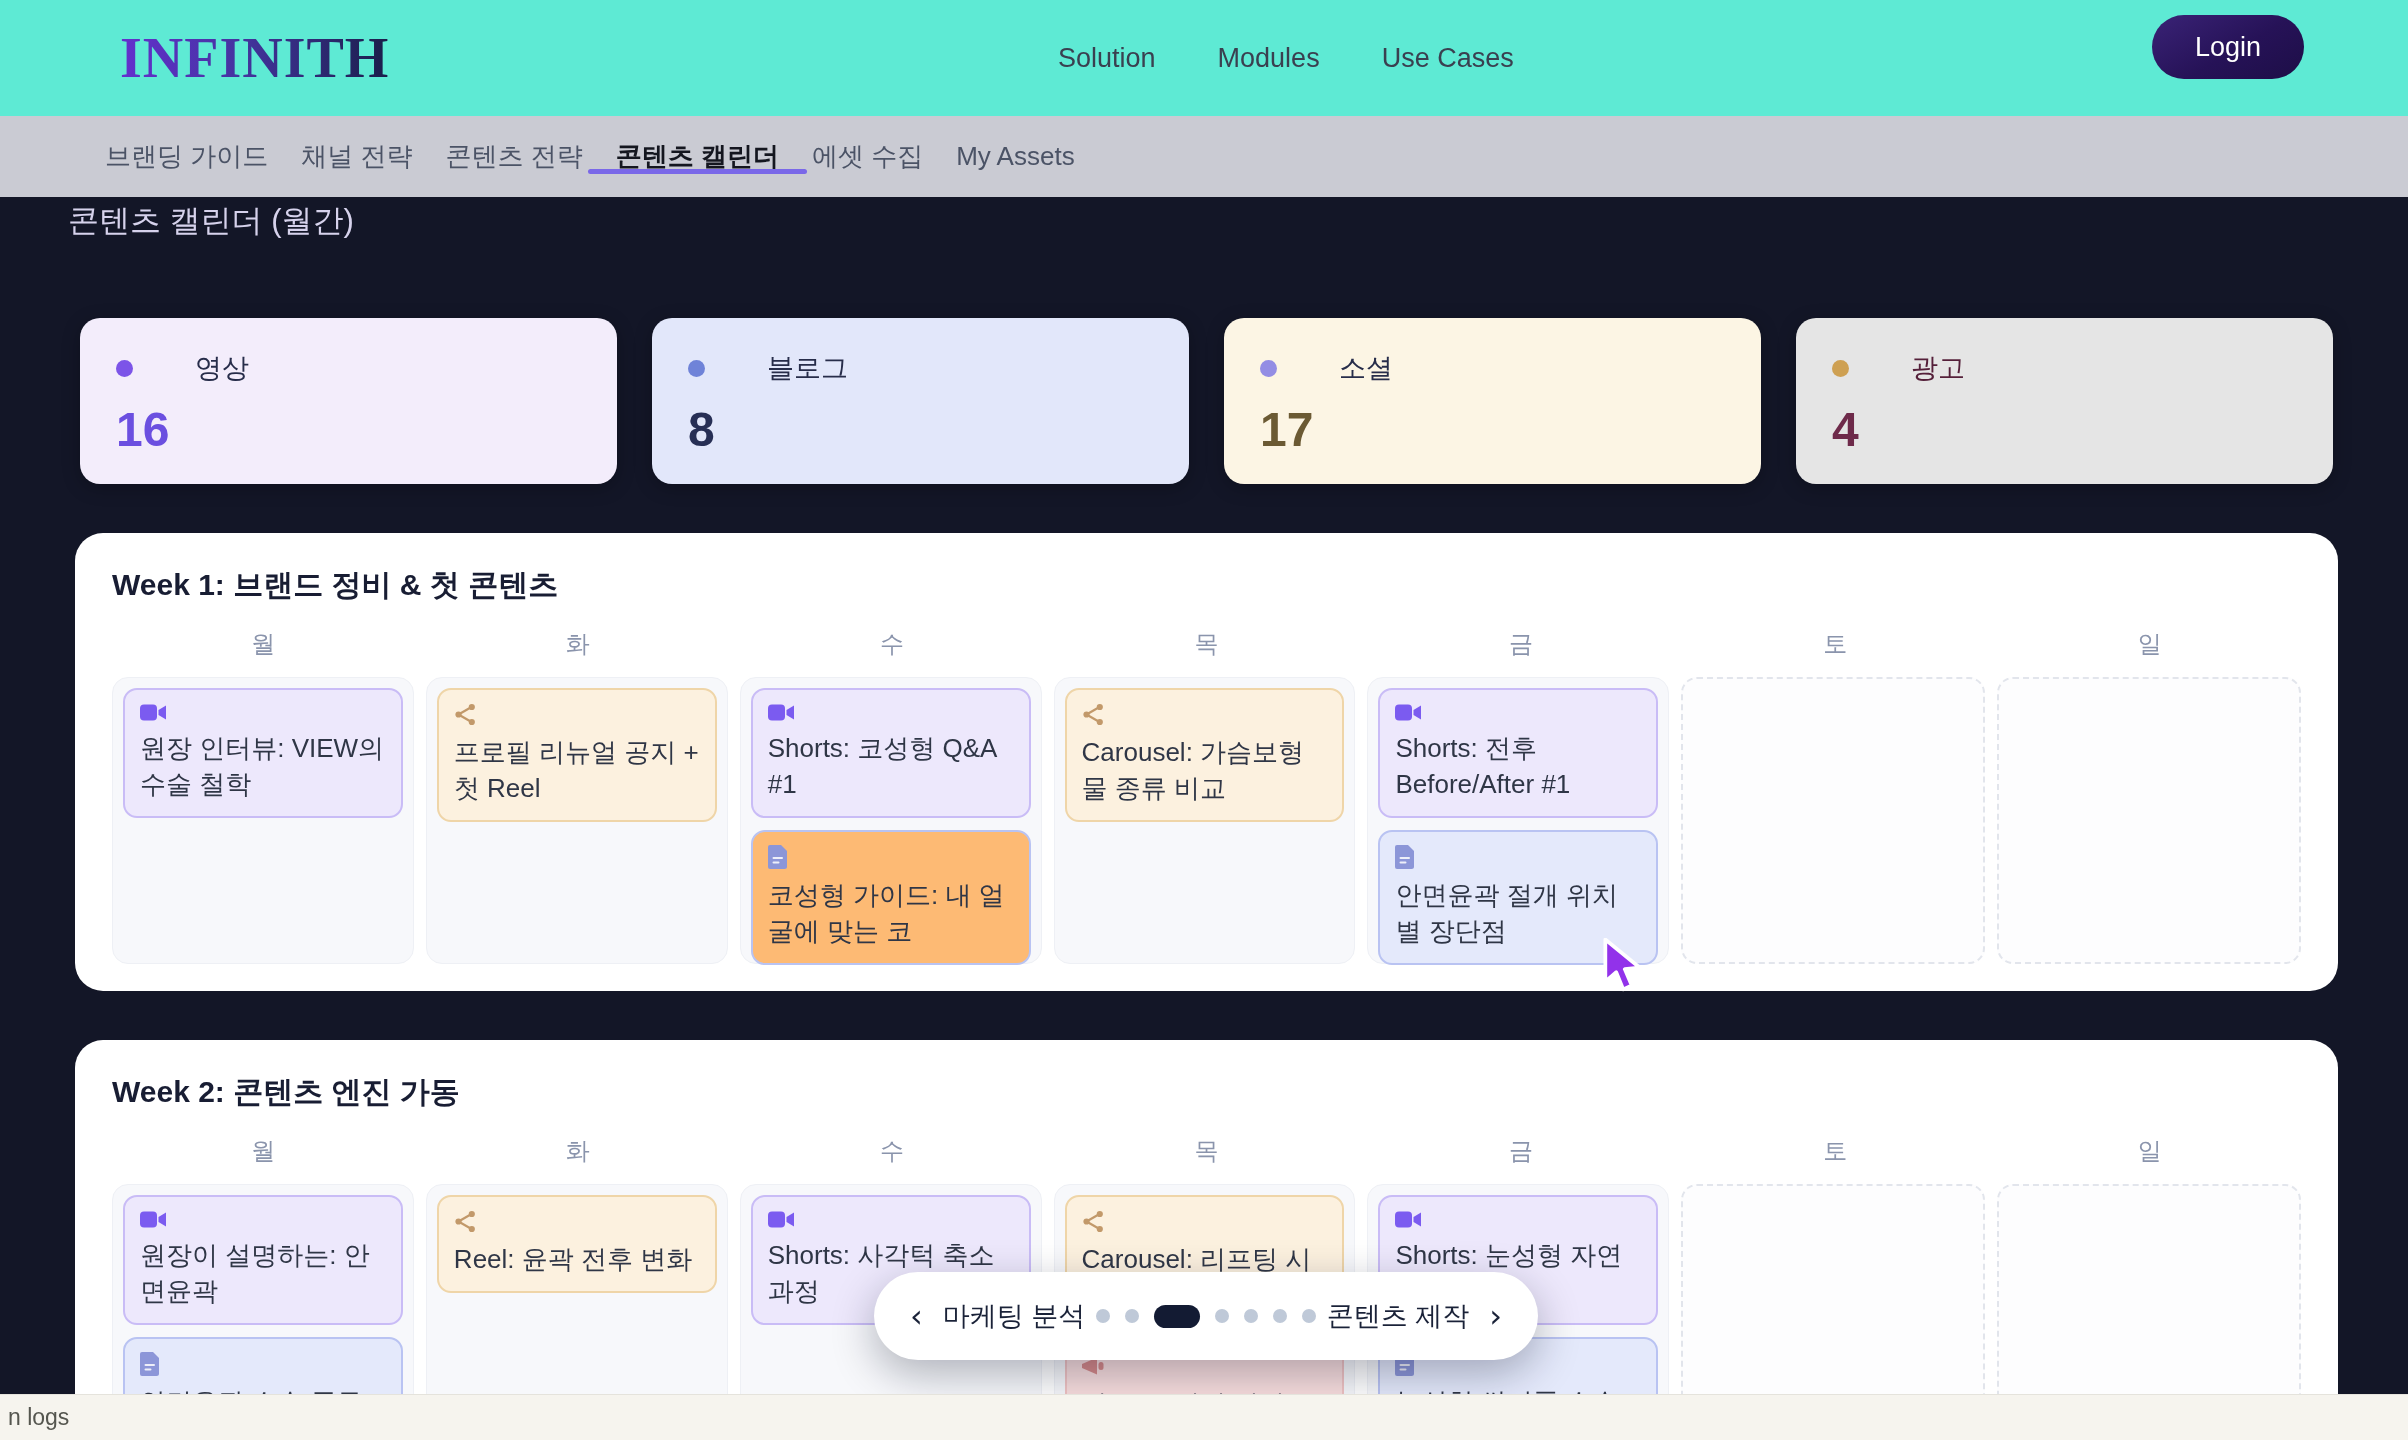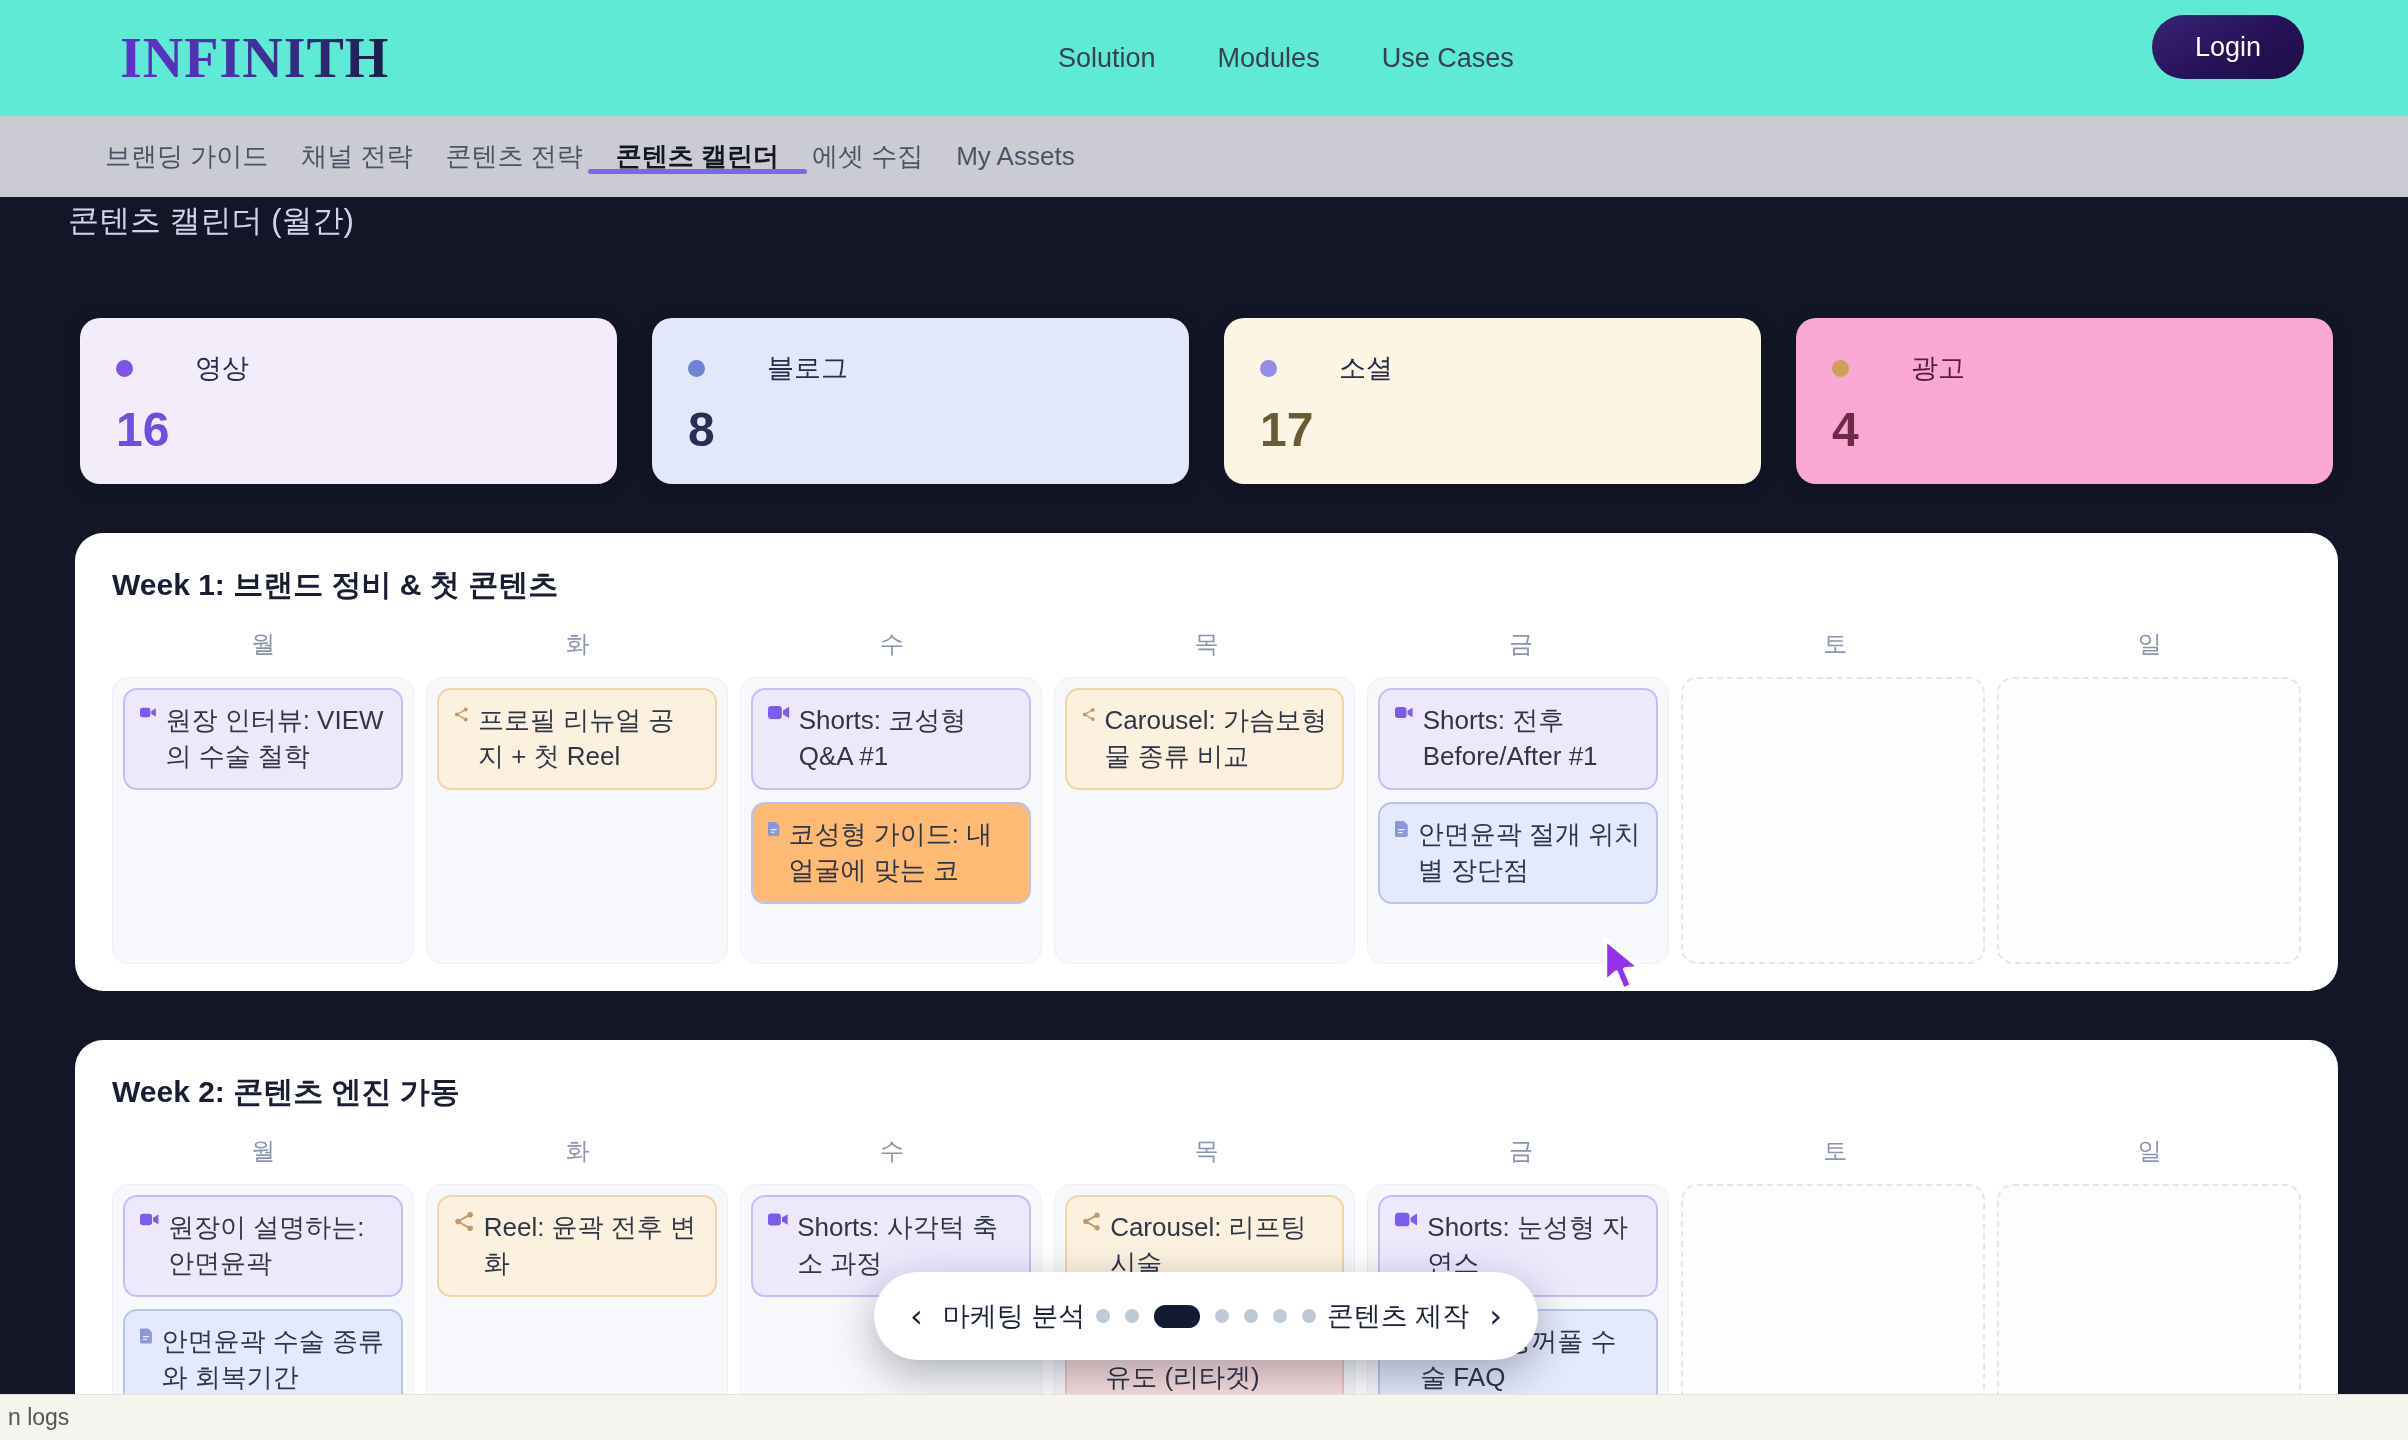--- a/index.html
+++ b/index.html
@@ -41,21 +41,21 @@
              padding:34px 37px;box-sizing:border-box;}
   #week-0{top:533px;height:458px;}
   #week-1{top:1040px;height:640px;}
   .week-title{font-size:30px;font-weight:bold;color:#181D33;line-height:36px;}
   .weekday-row{display:flex;gap:12px;margin-top:26px;}
   .weekday{flex:1;text-align:center;font-size:24px;color:#8A94AC;line-height:30px;}
   .day-row{display:flex;gap:12px;margin-top:18px;}
   .day-cell{flex:1;height:287px;border-radius:16px;background:#F7F8FB;border:1px solid #EEF0F5;
             padding:10px;box-sizing:border-box;display:flex;flex-direction:column;gap:12px;}
   .day-cell.empty{background:#FDFDFE;border:2px dashed #E2E5EC;}
-  .chip{border-radius:14px;border:2px solid;padding:13px 15px;display:flex;flex-direction:row;gap:9px;cursor:pointer;}
+  .chip{border-radius:14px;border:2px solid;padding:13px 15px;display:flex;flex-direction:column;gap:9px;cursor:pointer;}
   .chip svg{display:block;}
   .chip-title{font-size:26px;line-height:1.38;color:#2F3646;}
 
   
   .pager-pill{position:absolute;left:874px;top:1272px;width:664px;height:88px;background:#FFFFFF;
               border-radius:44px;box-shadow:0 14px 44px rgba(8,12,35,0.30);
               display:flex;align-items:center;justify-content:space-between;
               padding:0 36px;box-sizing:border-box;z-index:40;}
   .pager-side{display:flex;align-items:center;gap:20px;cursor:pointer;}
   .pager-label{font-size:27px;color:#1A2238;font-weight:500;white-space:nowrap;}
@@ -113,21 +113,21 @@
         </div>
         <div class="stat-value" style="color:#272F55">8</div>
       </div>
       <div class="stat-card" style="background: rgb(252, 245, 228);">
         <div class="stat-head">
           <span class="stat-dot" style="background:#938DE4"></span>
           <span class="stat-label" style="color:#272D4A">소셜</span>
         </div>
         <div class="stat-value" style="color:#6B5A33">17</div>
       </div>
-      <div class="stat-card" style="background: #f9a8d4;">
+      <div class="stat-card" style="background: #e5e5e5;">
         <div class="stat-head">
           <span class="stat-dot" style="background:#CEA052"></span>
           <span class="stat-label" style="color:#55203A">광고</span>
         </div>
         <div class="stat-value" style="color:#6E2A4A">4</div>
       </div>
     </div>
 
   <div id="weeks-host">
       <div class="week-card" id="week-0">

